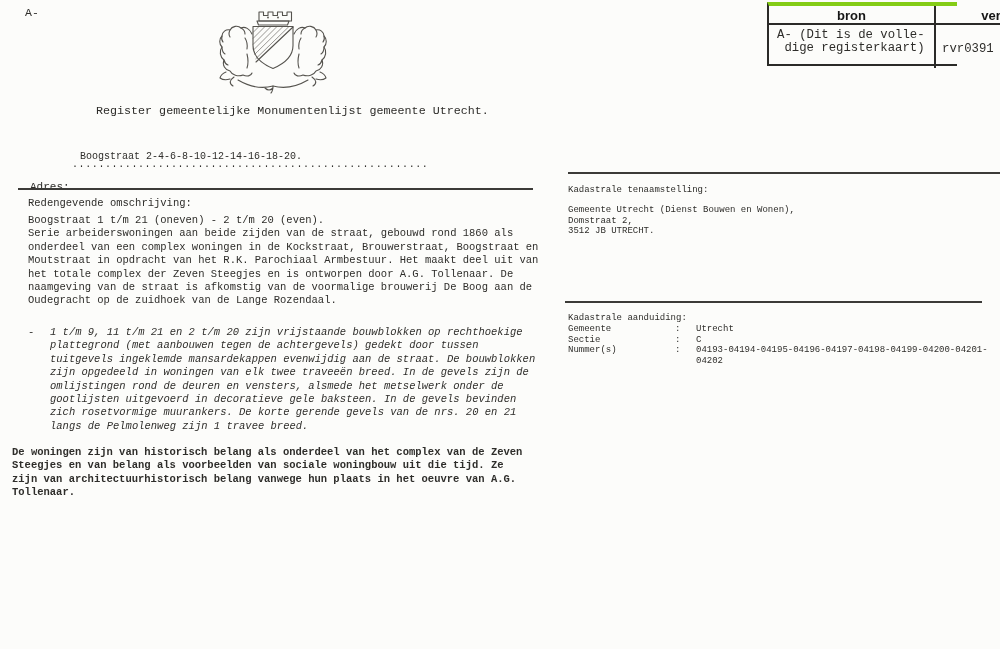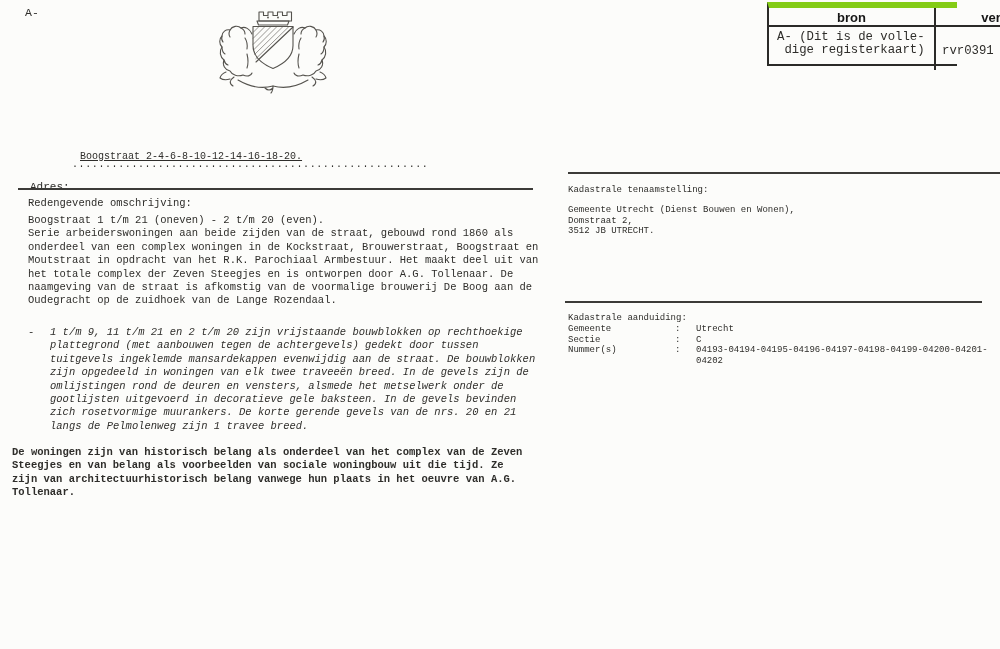--- a/index.html
+++ b/index.html
@@ -18,21 +18,21 @@
   .mono-t{font-size:12.3px;line-height:13px;}
   .pre{white-space:pre;}
   .rule{background:#3c3b38;height:2px;}
   .head-sans{
     font-family:"Liberation Sans","DejaVu Sans",sans-serif;
     font-size:13px;font-weight:600;color:#161616;
   }
   
   .bron-table{
     left:767px;top:2px;width:190px;height:64px;
-    border-top:6px solid #84cc16;
+    border-top:4px solid #84cc16;
     border-left:2px solid #2b2a28;
     border-bottom:2px solid #2b2a28;
     box-sizing:border-box;
   }
   .bron-table .vdiv{position:absolute;left:165px;top:0;width:2px;height:62px;background:#2b2a28;}
   .bron-table .hdiv{position:absolute;left:0;top:17px;width:231px;height:2px;background:#2b2a28;}
   .bron-header-1{position:absolute;left:0;top:2px;width:165px;text-align:center;}
   .bron-header-2{position:absolute;left:167px;top:2px;width:64px;text-align:center;margin-left:40px;}
   .bron-cell-1{position:absolute;left:8px;top:23px;text-align:right;}
   .bron-cell-2{position:absolute;left:173px;top:37px;}
@@ -97,23 +97,24 @@
   <div class="abs bron-table">
     <div class="vdiv"></div>
     <div class="hdiv"></div>
     <div class="bron-header-1 head-sans">bron</div>
     <div class="bron-header-2 head-sans">verwerkt</div>
     <div class="bron-cell-1 mono-t pre">A- (Dit is de volle-
 dige registerkaart)</div>
     <div class="bron-cell-2 mono-t">rvr0391</div>
   </div>
 
+  <div class="abs mono-title" style="left:96px;top:104px;">Register gemeentelijke Monumentenlijst gemeente Utrecht.</div>
 
   <div class="abs mono-l" style="left:30px;top:157px;font-size:11px;margin-top:24px;">Adres:</div>
-  <div class="abs mono-l" style="left:80px;top:150px;font-size:10px;text-decoration:underline;">Boogstraat 2-4-6-8-10-12-14-16-18-20.</div>
+  <div class="abs mono-l" style="left:80px;top:150px;font-size:10px;">Boogstraat 2-4-6-8-10-12-14-16-18-20.</div>
   <div class="abs mono-l" style="left:72px;top:158px;font-size:10px;letter-spacing:0.6px;">......................................................</div>
 
   <div class="abs rule" style="left:18px;top:188px;width:515px;"></div>
 
   <div class="abs mono-l" style="left:28px;top:197px;">Redengevende omschrijving:</div>
 
   <div class="abs mono-l pre" style="left:28px;top:214px;">Boogstraat 1 t/m 21 (oneven) - 2 t/m 20 (even).
 Serie arbeiderswoningen aan beide zijden van de straat, gebouwd rond 1860 als
 onderdeel van een complex woningen in de Kockstraat, Brouwerstraat, Boogstraat en
 Moutstraat in opdracht van het R.K. Parochiaal Armbestuur. Het maakt deel uit van

